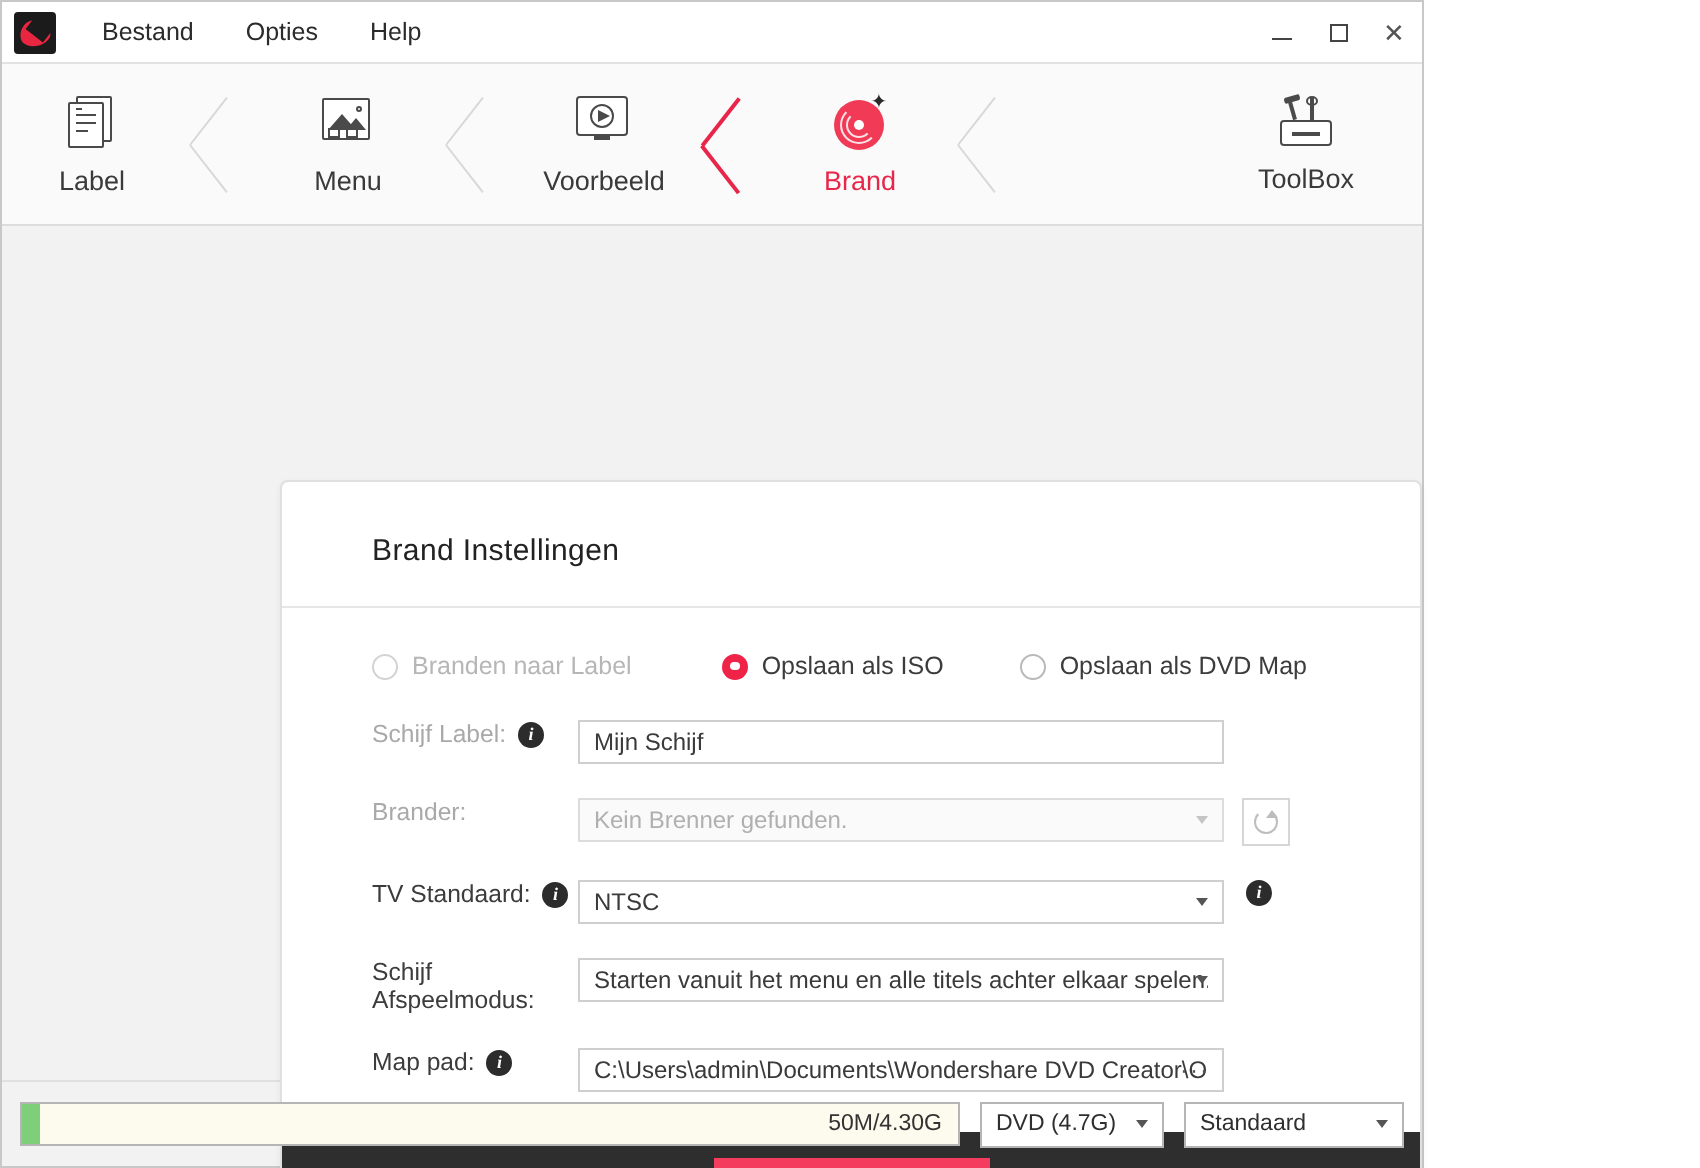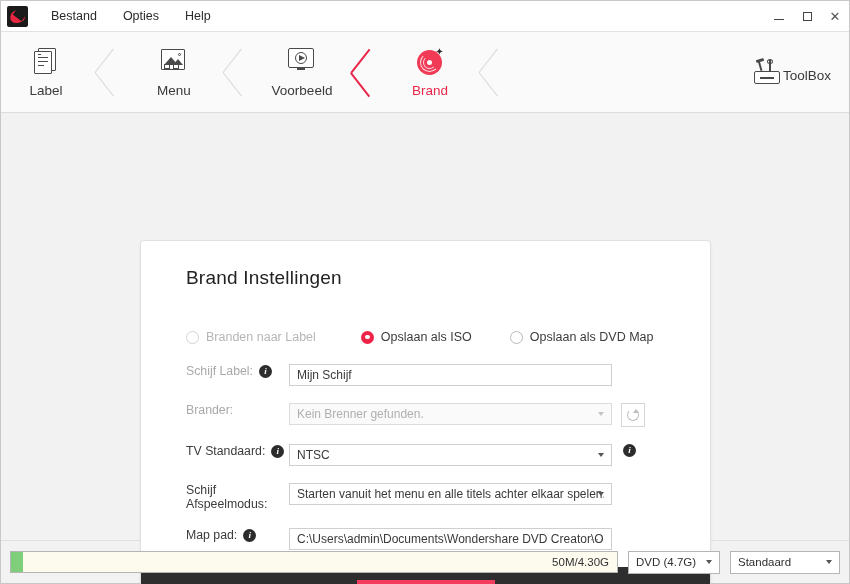--- a/index.html
+++ b/index.html
@@ -3,21 +3,21 @@
 <meta charset="utf-8">
 <style>
   * { box-sizing: border-box; margin: 0; padding: 0; }
   html, body {
     width: 850px; height: 584px;
     font-family: "Liberation Sans", sans-serif;
     background: #ffffff;
     overflow: hidden;
   }
   .app {
-    width: 850px; height: 584px;
+    width: 712px; height: 584px;
     position: relative;
     display: flex; flex-direction: column;
     background: #0f172a;
     border: 1px solid #c8c8c8;
   }
 
   
   .titlebar {
     height: 31px; flex: none;
     background: #ffffff;
@@ -179,21 +179,21 @@
   .ic-disc .a2 { left: 8px; top: 9px; width: 13px; height: 13px; }
   .ic-disc .spark {
     position: absolute; right: 1px; top: 0px; width: 9px; height: 9px;
     color: #2a2a2a; font-size: 10px; line-height: 9px; text-align: center;
   }
 
   
   .toolbox-tab {
     position: absolute; right: 8px; top: 0; height: 100%;
     width: 100px;
-    display: flex; flex-direction: row; align-items: center; justify-content: center;
+    display: flex; flex-direction: column; align-items: center; justify-content: center;
     cursor: default;
   }
   .ic-tool { position: relative; width: 32px; height: 28px; }
   .ic-tool .box {
     position: absolute; left: 3px; top: 13px; width: 26px; height: 13px;
     border: 1.6px solid #4a4a4a; border-radius: 2px; background: #fff;
   }
   .ic-tool .boxline { position: absolute; left: 9px; top: 19px; width: 14px; height: 1.6px; background: #4a4a4a; }
   .ic-tool .hammer {
     position: absolute; left: 8px; top: 2px; width: 2px; height: 11px;
@@ -222,21 +222,21 @@
     position: absolute; left: 139px; top: 127px;
     width: 571px; height: 385px;
     background: #ffffff;
     border: 1px solid #e0e0e0;
     border-radius: 4px;
     box-shadow: 0 1px 3px rgba(0,0,0,.06);
     display: flex; flex-direction: column;
     overflow: hidden;
   }
   .panel-title {
-    font-size: 19px; color: #222;
+    font-size: 15px; color: #222;
     padding: 26px 0 0 45px;
     letter-spacing: .2px;
   }
   .panel-divider {
     margin: 19px 0 0 0; height: 1px; background: #e6e6e6;
   }
   .panel-body { flex: 1 1 auto; padding: 22px 30px 0 45px; }
 
   .radio-row { display: flex; align-items: center; gap: 0; margin-bottom: 20px; }
   .radio {

